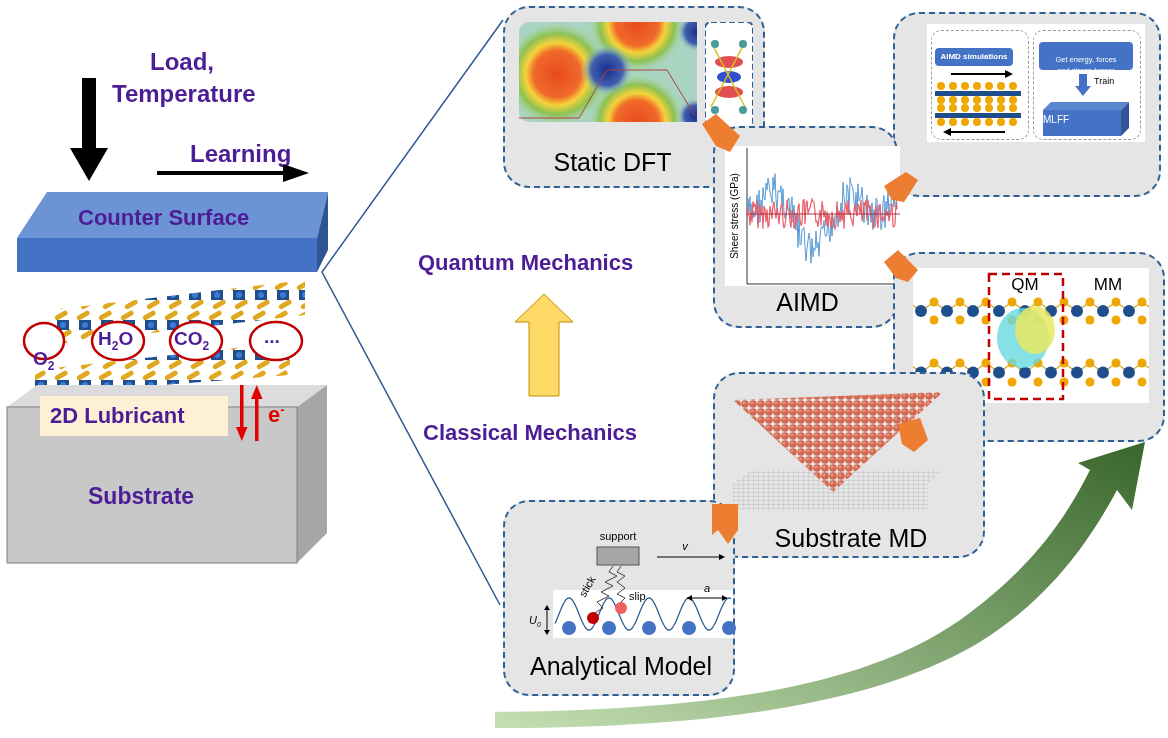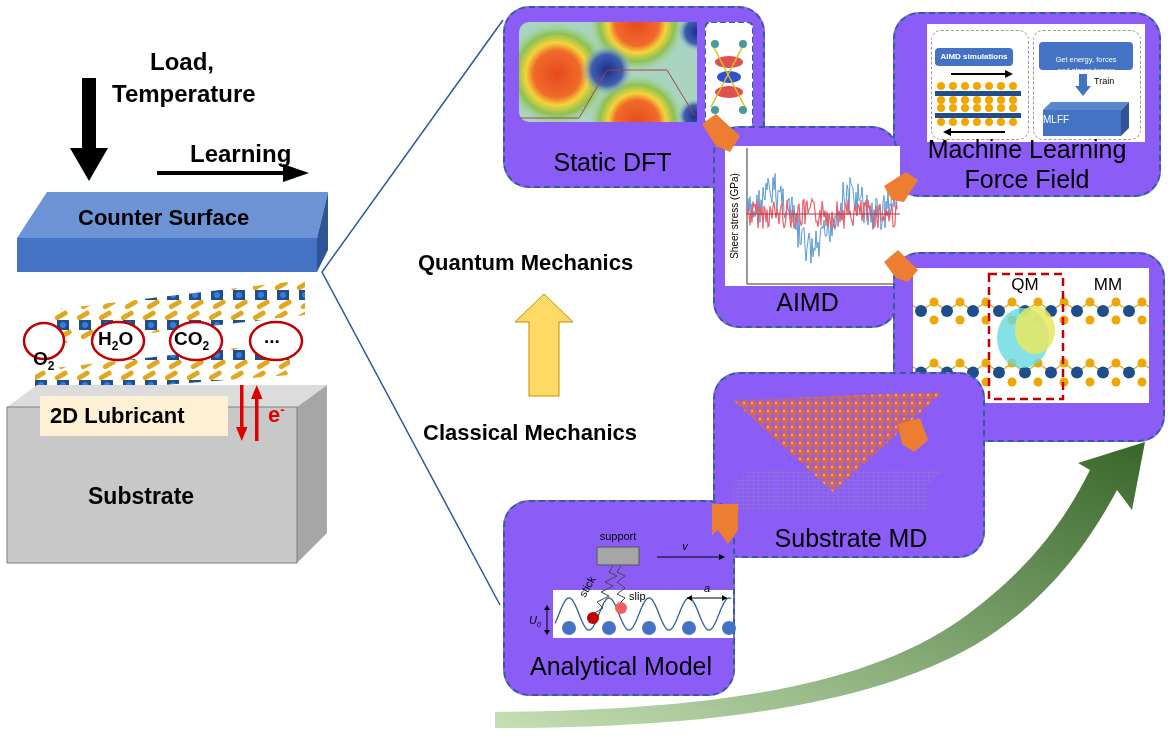--- a/index.html
+++ b/index.html
@@ -1,19 +1,19 @@
 <!DOCTYPE html>
 <html><head>
 <meta charset="utf-8">
 <style>
   html,body{margin:0;padding:0;background:#fff;}
   body{width:1168px;height:738px;position:relative;overflow:hidden;font-family:"Liberation Sans",sans-serif;}
   .abs{position:absolute;}
-  .lbl{position:absolute;font-weight:bold;color:#000000;white-space:nowrap;}
-  .box{position:absolute;background:#8b5cf6;border:2.5px dashed #2e6095;border-radius:26px;box-sizing:border-box;}
+  .lbl{position:absolute;font-weight:bold;color:#4c1d95;white-space:nowrap;}
+  .box{position:absolute;background:#e5e5e5;border:2.5px dashed #2e6095;border-radius:26px;box-sizing:border-box;}
   .title{position:absolute;font-weight:normal;font-size:25px;color:#000;text-align:center;white-space:nowrap;}
   svg text{font-family:"Liberation Sans",sans-serif;}
 </style>
 </head>
 <body>
 
 <div>
 
   <svg class="abs" style="left:70px;top:78px" width="40" height="104">
     <rect x="12" y="0" width="14" height="72" fill="#000"></rect>
@@ -192,21 +192,20 @@
         <polygon points="0,12 16,12 8,22" fill="#4472c4"></polygon>
       </svg>
     <div class="abs" style="left:167px;top:52px;font-size:9px">Train</div>
     <svg class="abs" style="left:116px;top:76px" width="86" height="36">
         <polygon points="0,10 8,2 86,2 78,10" fill="#5b86d0"></polygon>
         <polygon points="78,10 86,2 86,28 78,36" fill="#2f5597"></polygon>
         <rect x="0" y="10" width="78" height="26" fill="#4472c4"></rect>
       </svg>
     <div class="abs" style="left:116px;top:90px;width:78px;color:#fff;font-size:10px">MLFF</div>
   </div>
-  <div class="title" style="left:0;width:264px;top:120px;line-height:30px"><span>Machine Learning</span><br><span>Force Field</span></div>
 </div>
 
 <div class="box" style="left:713px;top:126px;width:185px;height:202px">
   <svg class="abs" style="left:10px;top:18px" width="175" height="140">
     <rect width="175" height="140" fill="#fff"></rect>
     <text x="13" y="70" transform="rotate(-90 13 70)" font-size="10" text-anchor="middle" fill="#000">Sheer stress (GPa)</text>
     <line x1="22" y1="2" x2="22" y="138" y2="138" stroke="#333" stroke-width="1"></line>
     <line x1="22" y1="138" x2="175" y2="138" stroke="#333" stroke-width="1"></line>
     <polyline id="blue-trace" fill="none" stroke="#5b9bd5" stroke-width="1" points="22,67.6 23,52.6 24,65.5 25,50.5 26,70.5 27,57.7 28,71.9 29,64.8 30,70.8 31,65.3 32,48.9 33,78.3 34,44.3 35,76.5 36,53.8 37,62.7 38,41.4 39,51.1 40,54.0 41,37.2 42,44.0 43,32.2 44,37.7 45,46.2 46,50.9 47,56.6 48,31.4 49,43.8 50,27.6 51,53.1 52,64.4 53,44.3 54,45.0 55,46.3 56,39.9 57,60.3 58,42.7 59,67.8 60,72.3 61,66.9 62,61.2 63,54.1 64,52.0 65,73.1 66,58.7 67,50.8 68,76.4 69,59.1 70,76.3 71,84.0 72,68.0 73,101.3 74,68.8 75,98.4 76,98.7 77,83.6 78,83.1 79,81.4 80,101.3 81,115.0 82,102.3 83,94.8 84,87.0 85,94.4 86,117.2 87,92.4 88,110.8 89,101.8 90,104.4 91,85.0 92,101.9 93,96.3 94,110.3 95,91.0 96,81.8 97,80.3 98,82.6 99,74.3 100,88.6 101,90.5 102,87.7 103,69.1 104,88.4 105,95.8 106,75.5 107,90.2 108,72.4 109,81.6 110,69.7 111,71.2 112,61.3 113,80.7 114,66.0 115,68.3 116,56.8 117,70.6 118,36.1 119,51.7 120,58.4 121,58.4 122,38.8 123,43.0 124,68.5 125,31.5 126,37.5 127,39.7 128,43.0 129,55.3 130,65.1 131,46.4 132,69.3 133,37.8 134,54.8 135,52.5 136,50.8 137,41.1 138,58.0 139,76.9 140,58.1 141,58.6 142,49.0 143,78.9 144,67.2 145,60.3 146,76.4 147,56.9 148,83.6 149,63.7 150,80.7 151,52.1 152,53.9 153,71.9 154,59.0 155,60.3 156,83.7 157,77.7 158,56.3 159,49.5 160,81.6 161,55.3 162,63.0 163,44.4 164,71.1 165,57.8 166,59.7 167,37.3 168,47.5 169,61.2 170,47.6 171,46.0 172,62.7"></polyline>
     <polyline id="red-trace" fill="none" stroke="#e8606a" stroke-width="1.2" points="22,69.8 23,60.3 24,68.2 25,79.4 26,65.3 27,76.4 28,55.3 29,60.1 30,57.7 31,67.6 32,54.5 33,82.1 34,66.3 35,58.7 36,69.5 37,61.4 38,82.6 39,60.0 40,62.9 41,76.2 42,63.5 43,80.8 44,79.5 45,60.1 46,65.1 47,72.6 48,59.7 49,55.7 50,65.4 51,72.4 52,62.7 53,67.9 54,78.2 55,66.2 56,60.1 57,57.0 58,76.0 59,82.1 60,78.8 61,72.2 62,53.7 63,63.7 64,64.8 65,75.1 66,81.7 67,63.8 68,66.2 69,82.7 70,79.2 71,67.1 72,76.8 73,60.9 74,57.6 75,73.9 76,79.1 77,77.9 78,54.1 79,53.6 80,77.9 81,57.4 82,54.6 83,67.6 84,63.7 85,61.9 86,57.1 87,53.0 88,55.6 89,56.3 90,65.4 91,75.7 92,75.2 93,80.9 94,72.2 95,63.8 96,79.4 97,55.1 98,62.1 99,71.0 100,64.3 101,80.2 102,65.6 103,80.0 104,68.0 105,73.3 106,82.0 107,65.5 108,74.1 109,80.4 110,82.7 111,77.9 112,55.3 113,69.6 114,64.7 115,76.5 116,66.3 117,74.7 118,64.1 119,82.7 120,57.6 121,58.1 122,68.8 123,53.6 124,68.4 125,64.7 126,72.7 127,75.2 128,80.2 129,64.9 130,58.4 131,65.5 132,70.1 133,57.9 134,60.5 135,68.3 136,53.8 137,75.2 138,69.6 139,56.1 140,59.7 141,54.0 142,74.9 143,53.9 144,61.4 145,60.0 146,67.8 147,71.8 148,81.4 149,81.4 150,65.4 151,59.3 152,74.7 153,81.9 154,63.6 155,57.8 156,71.6 157,74.2 158,70.6 159,74.3 160,71.3 161,63.1 162,70.0 163,64.7 164,75.3 165,68.8 166,64.5 167,57.2 168,80.7 169,80.7 170,78.9 171,55.6 172,63.3"></polyline>

